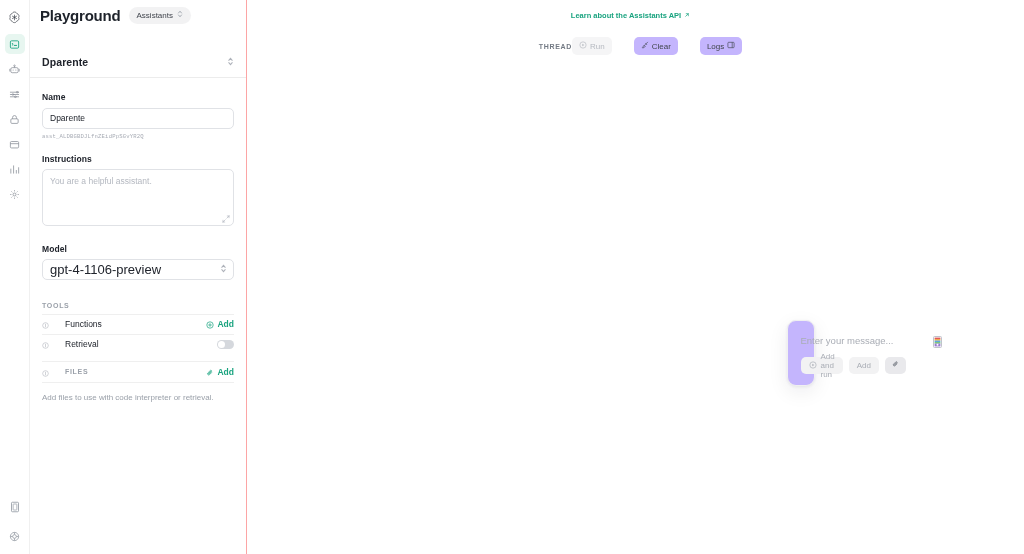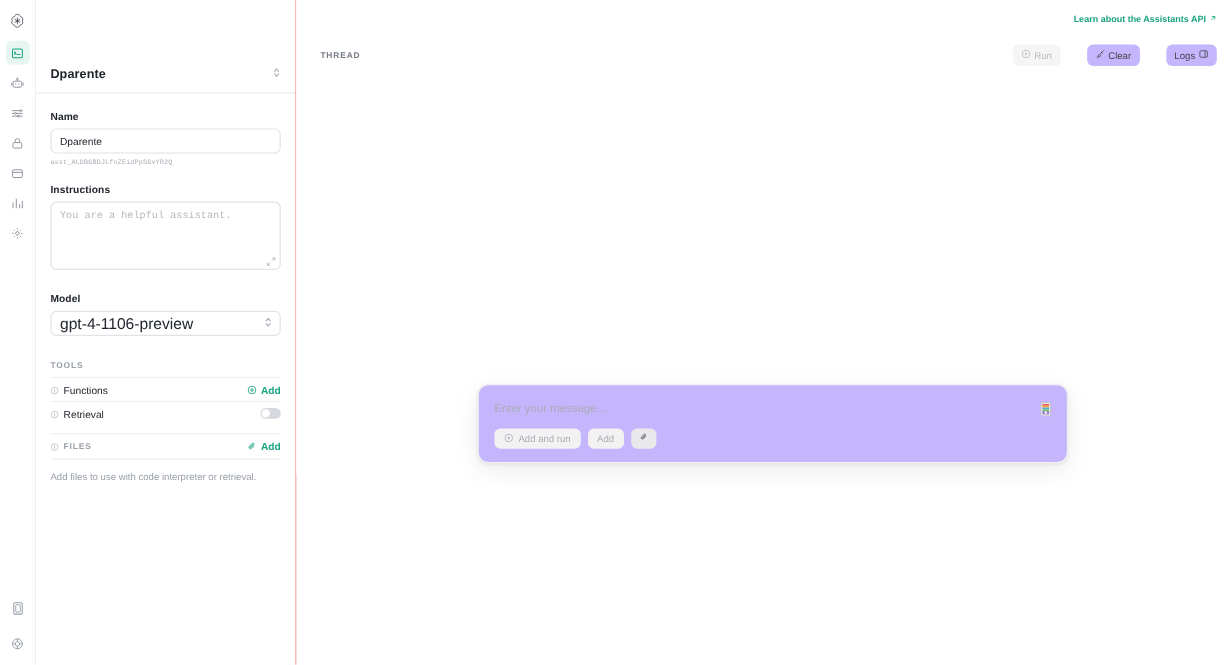--- a/index.html
+++ b/index.html
@@ -50,55 +50,55 @@
     width: 100%; height: 21px; border: 1px solid #e0e2e6; border-radius: 5px;
     background: #fff; font-size: 8.5px; color: #20242c; padding: 0 7px;
     font-family: "Liberation Sans", sans-serif; outline: none;
   }
   .txt-input::placeholder { color: #b4b8c0; }
   .asst-id { font-size: 5.6px; color: #a8acb5; margin-top: 4px; font-family: "Liberation Mono", monospace; letter-spacing: .15px; }
   .ta-wrap { position: relative; }
   .ta {
     width: 100%; height: 57px; border: 1px solid #e0e2e6; border-radius: 5px;
     background: #fff; font-size: 8.5px; color: #20242c; padding: 6px 7px;
-    font-family: Liberation Mono, monospace; outline: none; resize: none; line-height: 1.3;
+    font-family: Liberation Sans, sans-serif; outline: none; resize: none; line-height: 1.3;
   }
   .ta::placeholder { color: #b4b8c0; }
   .resize-h { position: absolute; right: 4px; bottom: 3px; pointer-events: none; }
   .sel-input {
     width: 100%; height: 21px; border: 1px solid #e0e2e6; border-radius: 5px;
     background: #fff; display: flex; align-items: center; justify-content: space-between;
     padding: 0 6px 0 7px; cursor: pointer;
   }
   .sel-input span { font-size: 13px; color: #20242c; }
   .section-cap { font-size: 7px; font-weight: bold; color: #9aa0a9; letter-spacing: .7px; margin-top: 22px; margin-bottom: 5px; }
   .tool-row {
     height: 20px; display: flex; align-items: center; justify-content: space-between;
     border-top: 1px solid #efefef;
   }
-  .tool-left { display: flex; align-items: center; gap: 4px; }
+  .tool-left { display: flex; align-items: center; gap: 16px; }
   .tool-left .lbl { font-size: 8.5px; color: #20242c; }
   .add-link { display: flex; align-items: center; gap: 3px; cursor: pointer; }
   .add-link .lbl { font-size: 8.5px; color: #19a37f; font-weight: bold; }
   .toggle {
     width: 17px; height: 9px; border-radius: 5px; background: #d5d8dd; position: relative; cursor: pointer;
   }
   .toggle::after {
     content: ""; position: absolute; left: 1px; top: 1px; width: 7px; height: 7px;
     border-radius: 50%; background: #fff;
   }
   .files-row {
     height: 22px; display: flex; align-items: center; justify-content: space-between;
     border-top: 1px solid #efefef; border-bottom: 1px solid #efefef; margin-top: 7px;
   }
   .files-cap { font-size: 7px; font-weight: bold; color: #9aa0a9; letter-spacing: .7px; }
   .files-hint { font-size: 8px; color: #9aa0a9; margin-top: 9px; line-height: 1.4; }
 
   
-  .main { flex: 1 1 auto; height: 396px; position: relative; background: #ffffff; display: flex; flex-direction: column; }
+  .main { flex: 1 1 auto; height: 396px; position: relative; background: #ffffff; display: flex; flex-direction: column; align-items: center; }
   .topbar {
     height: 30px; display: flex; align-items: center; justify-content: flex-end;
     padding-right: 10px; flex: 0 0 30px;
   }
   .learn-link { display:flex; align-items:center; gap:3px; font-size: 7.5px; font-weight: bold; color: #19a37f; cursor: pointer; }
   .thread-bar {
     height: 32px; display: flex; align-items: center; justify-content: space-between;
     padding: 0 10px 0 20px; flex: 0 0 32px;
   }
   .thread-cap { font-size: 7px; font-weight: bold; color: #737a84; letter-spacing: .7px; }
@@ -419,14 +419,25 @@
                 <path d="M10.2 6.4l-4 4a2.2 2.2 0 0 1-3.1-3.1l4.6-4.6a1.5 1.5 0 0 1 2.1 2.1l-4.6 4.6a.75.75 0 0 1-1-1l4.2-4.2"></path>
               </svg>
             </span>
           </div>
         </div>
       </div>
 
     </div>
   </div>
 
+  <div class="page-header">
+    <div class="page-title">Playground</div>
+    <div class="mode-pill">
+      <span>Assistants</span>
+      <span>
+        <svg width="6" height="10" viewBox="0 0 8 13" fill="none" stroke="#9aa0a9" stroke-width="1.2" stroke-linecap="round">
+          <path d="M2 5.2L4 2.8l2 2.4M2 7.8L4 10.2l2-2.4"></path>
+        </svg>
+      </span>
+    </div>
+  </div>
 
 </div>
 
 </body></html>

